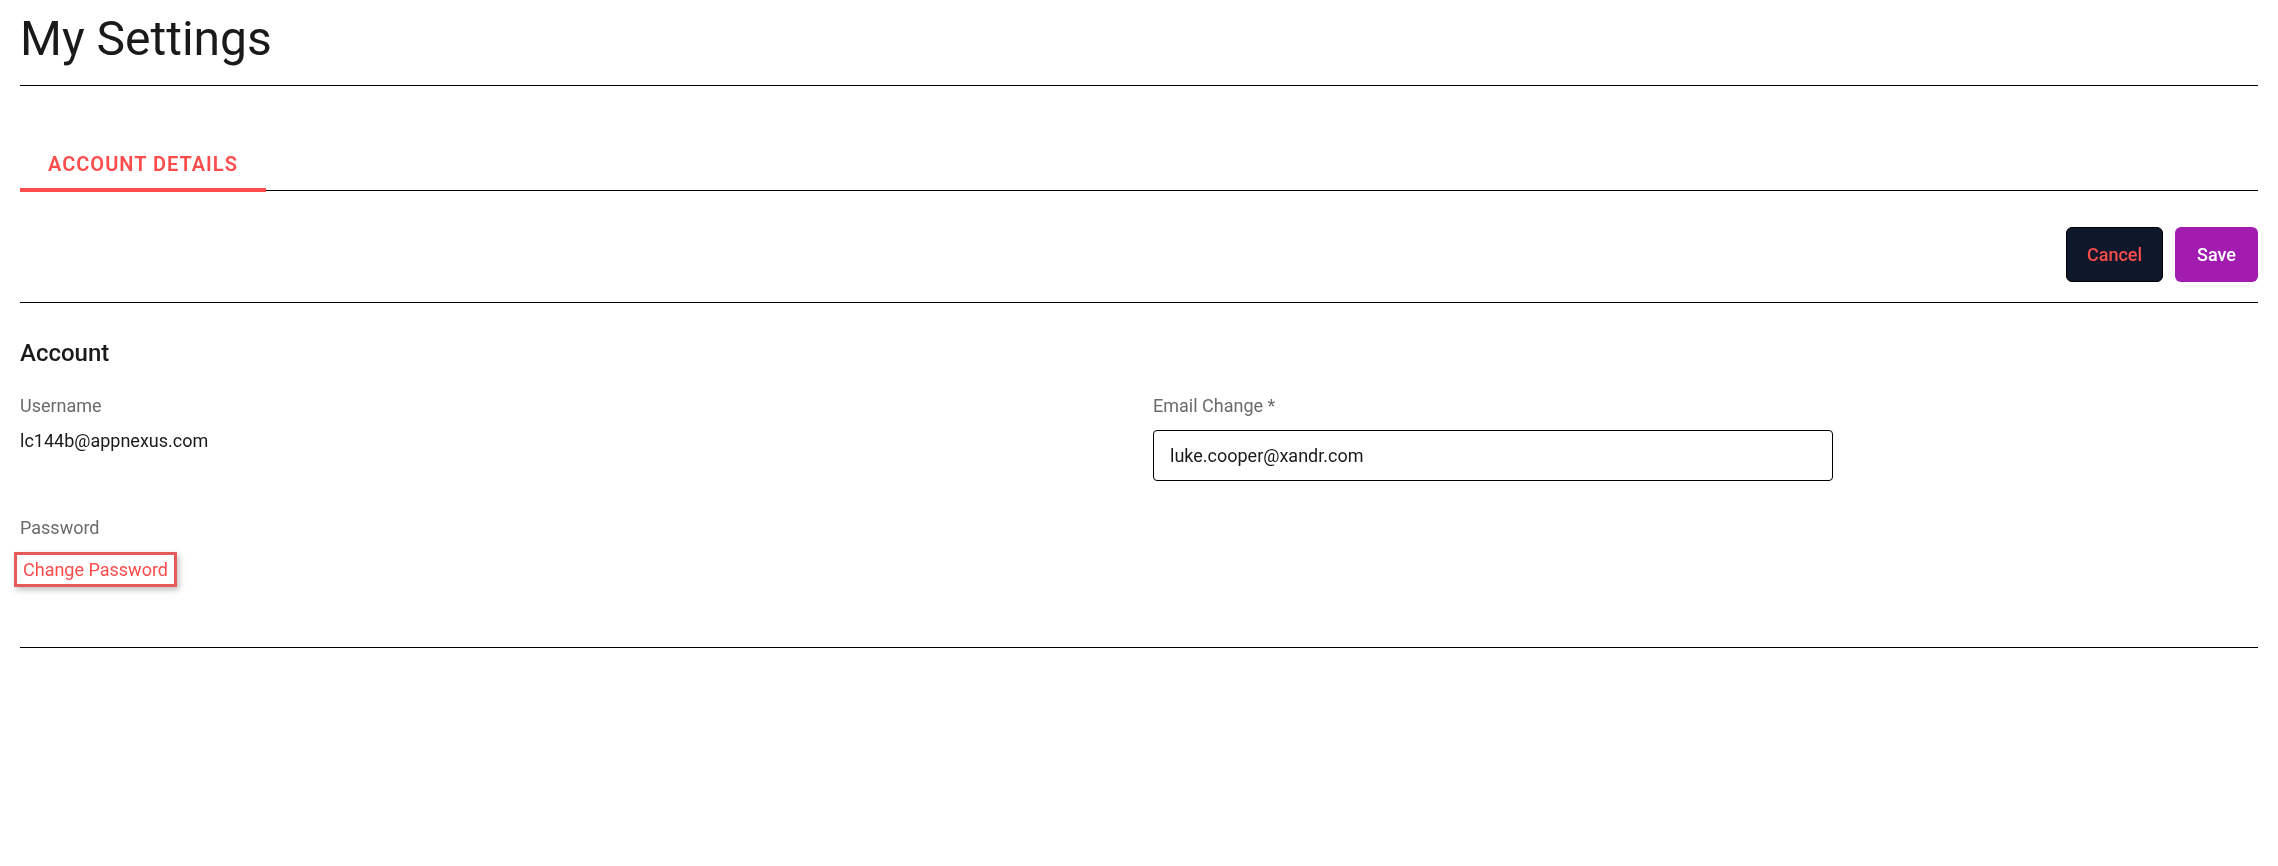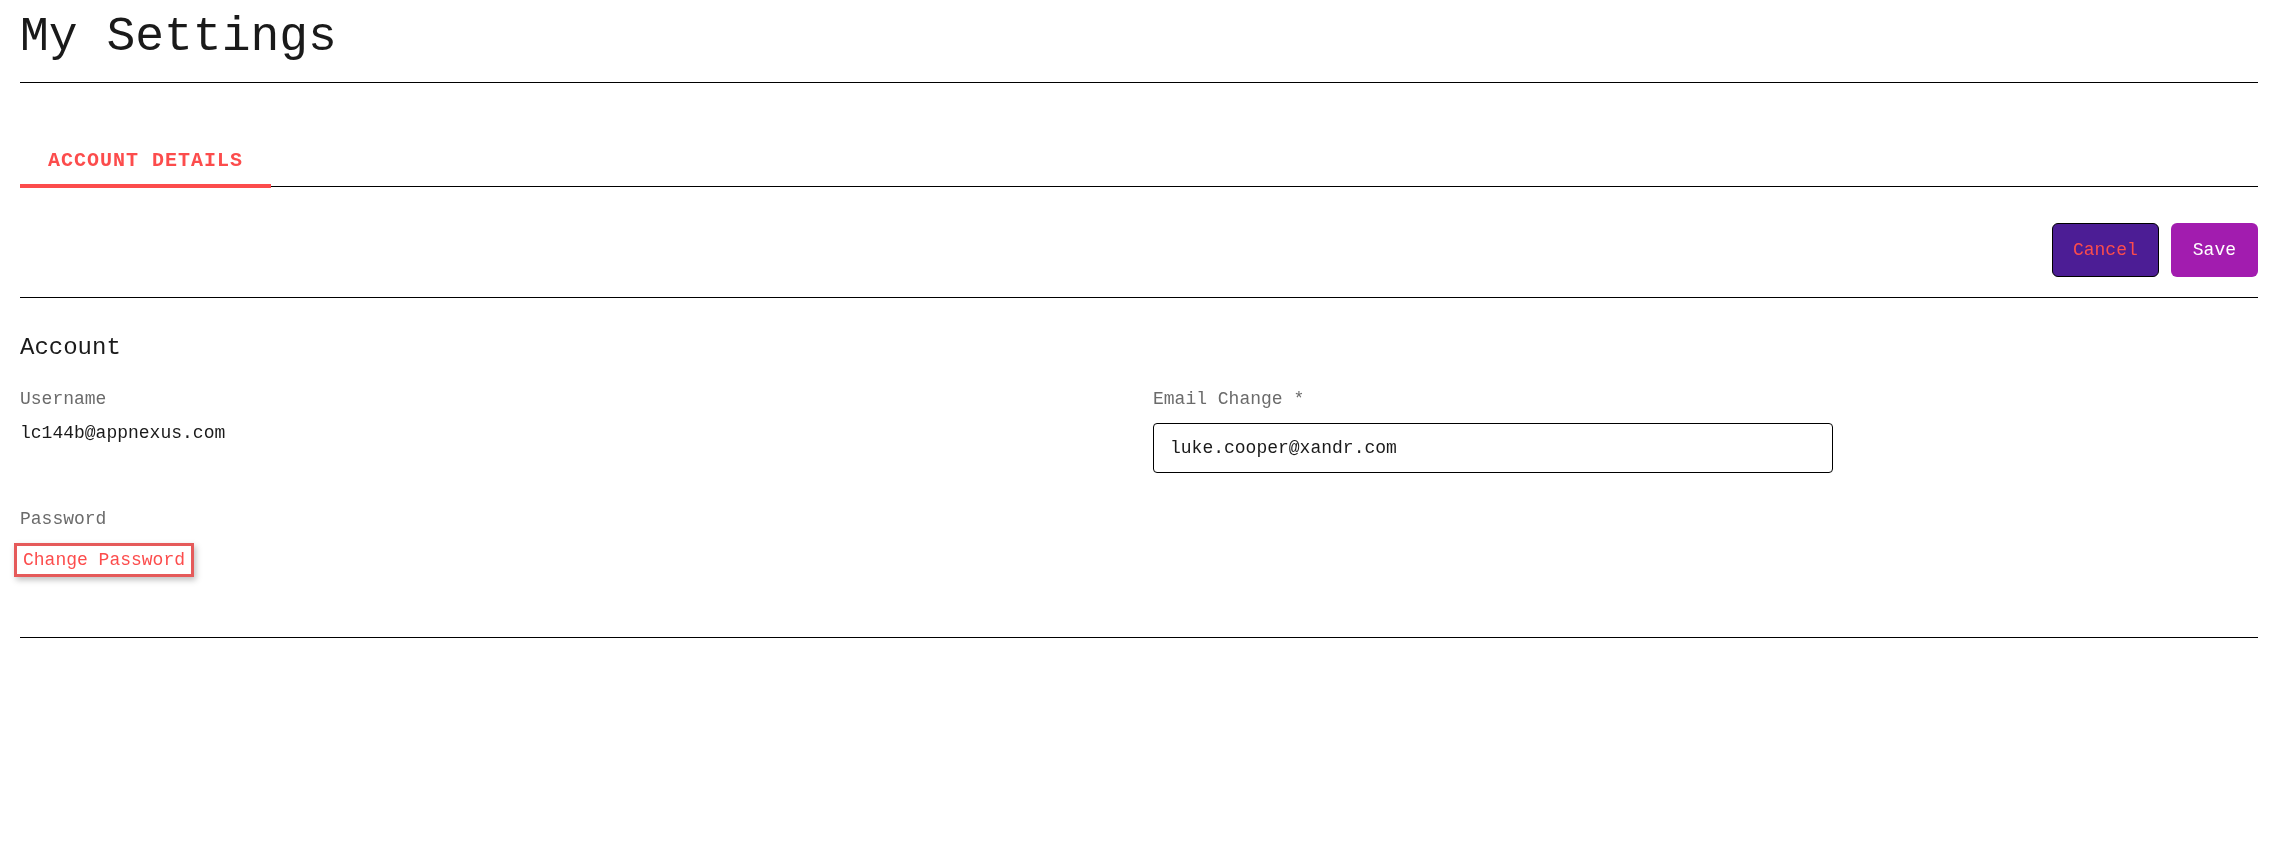--- a/index.html
+++ b/index.html
@@ -1,19 +1,18 @@
 <!DOCTYPE html>
 <html><head>
   <meta charset="utf-8">
   <style>
     * {
       margin: 0;
       padding: 0;
       box-sizing: border-box;
-      font-family: Liberation Mono, monospace;
     }
     body {
       font-family: -apple-system, BlinkMacSystemFont, "Segoe UI", Roboto, "Helvetica Neue", Arial, sans-serif;
       background: #fff;
       padding: 10px 20px;
       color: #1a1a1a;
     }
     .page-title {
       font-size: 48px;
       font-weight: 400;
@@ -54,21 +53,21 @@
     }
     .btn {
       padding: 10px 20px;
       font-size: 18px;
       border-radius: 6px;
       cursor: pointer;
       font-weight: 500;
       font-family: inherit;
     }
     .btn-secondary {
-      background: #4c1d95;
+      background: #0f172a;
       color: #fc4c4c;
       border: 1.5px solid #000;
     }
     .btn-primary {
       background: #a21caf;
       color: #fff;
       border: none;
       padding: 17px 22px;
     }
     .section {

